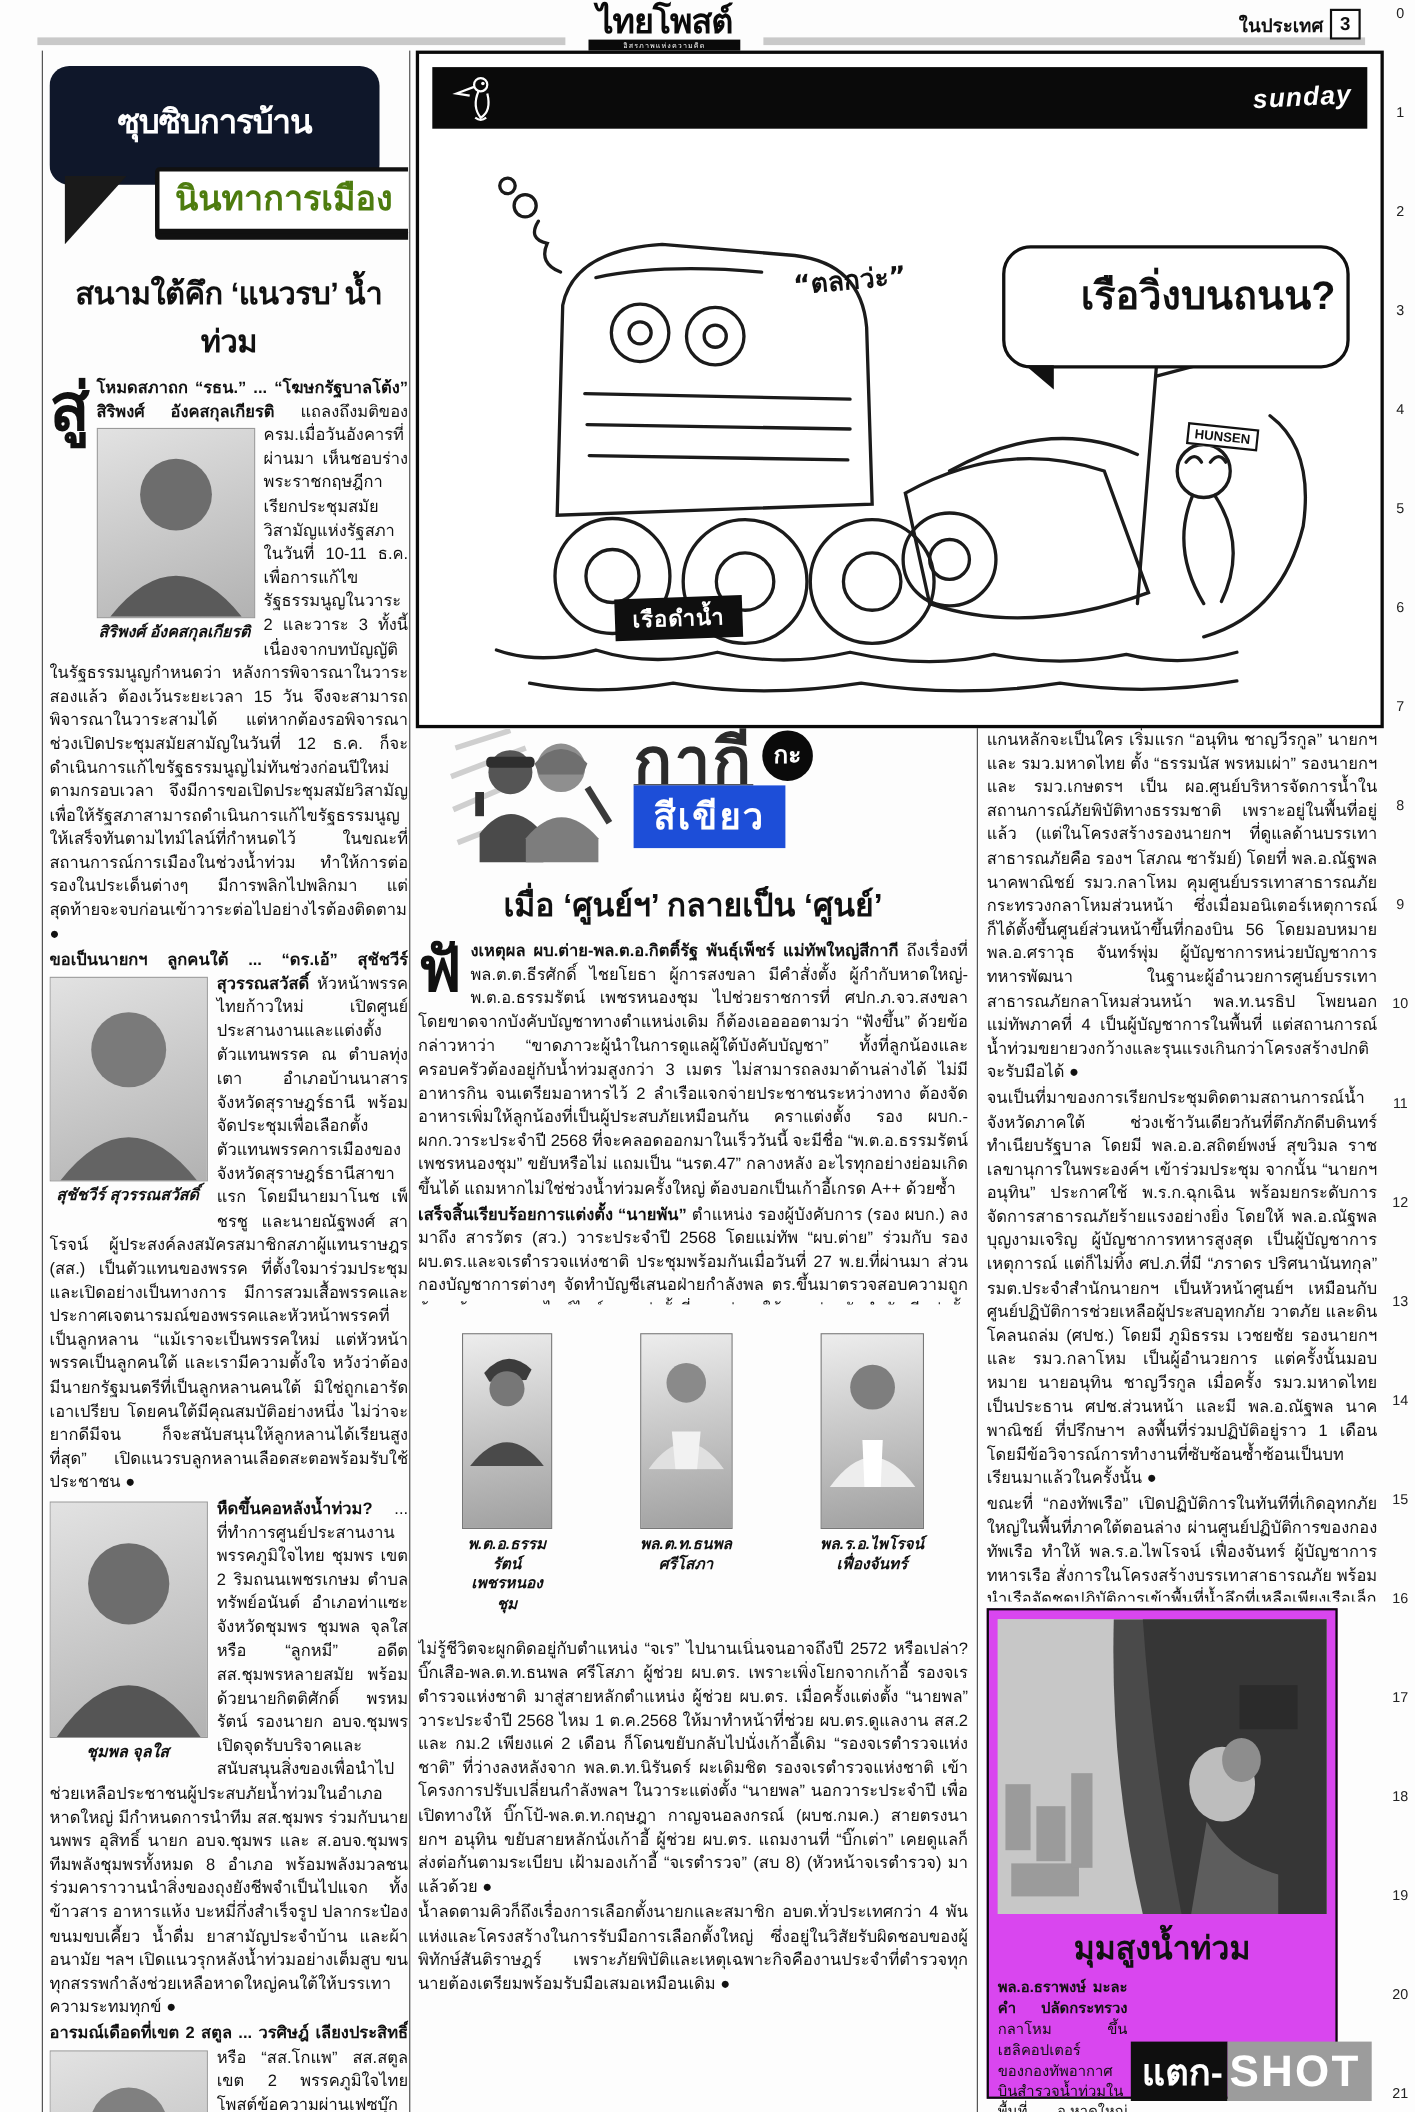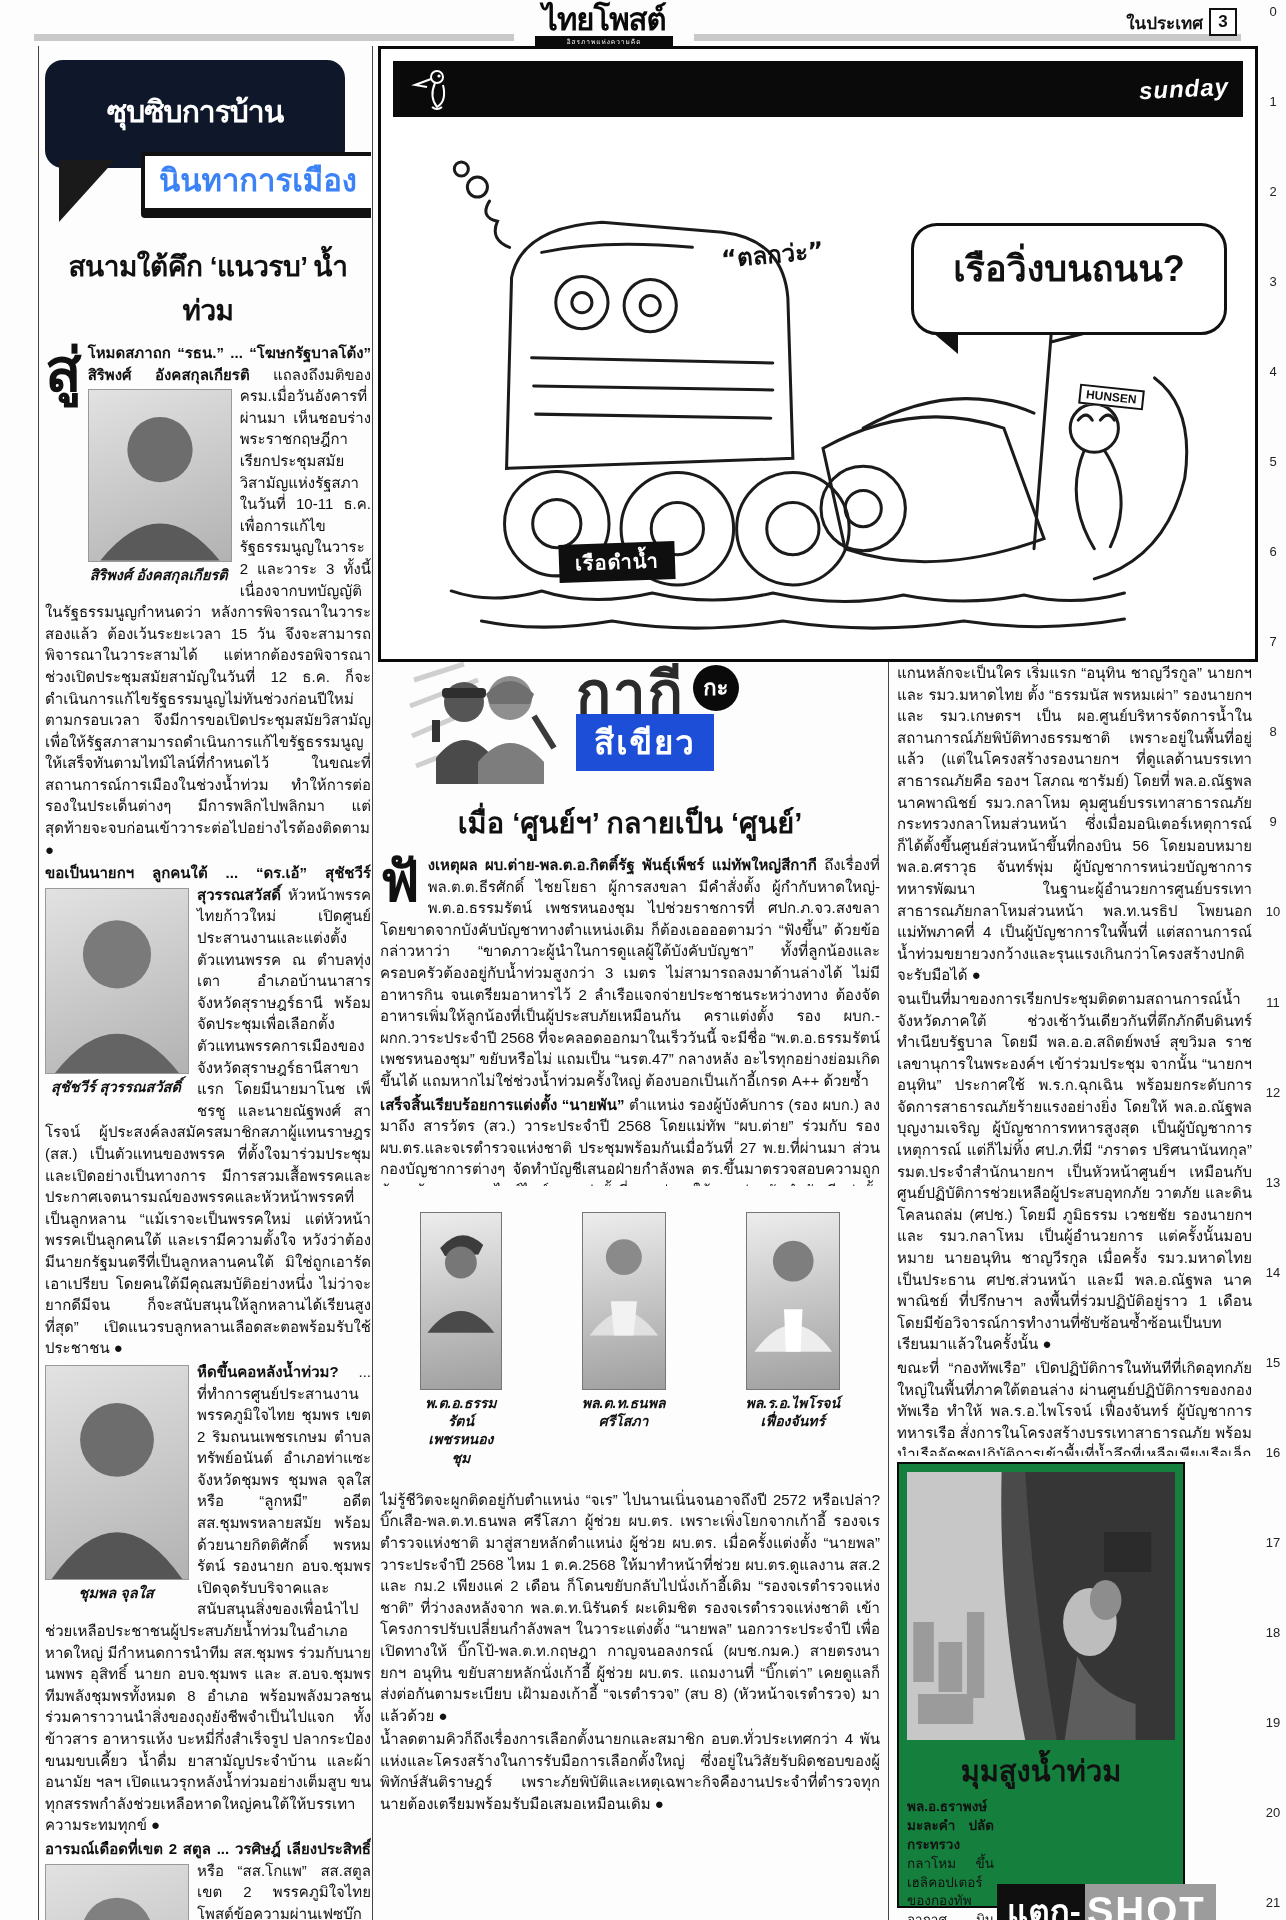--- a/index.html
+++ b/index.html
@@ -26,39 +26,39 @@
   .ruler{position:absolute;right:0;top:0;bottom:6px;width:26px;display:flex;flex-direction:column;justify-content:space-between;align-items:center;font-size:13px;color:#222;padding:4px 0;}
 
   
   .col-left{position:absolute;left:45px;top:60px;width:326px;height:1860px;overflow:hidden;}
   .gossip-logo{position:relative;height:178px;margin-bottom:6px;}
   .g-main{position:absolute;left:0;top:0;width:300px;height:108px;background:#0f172a;border-radius:18px;
           color:#fff;font-size:30px;font-weight:bold;text-align:center;line-height:104px;letter-spacing:-1px;}
   .g-tail{position:absolute;left:14px;top:100px;width:0;height:0;
           border-left:56px solid #1a1a1a;border-bottom:62px solid transparent;}
   .g-sub{position:absolute;left:96px;top:92px;width:226px;height:52px;background:#fff;border:4px solid #111;
-         box-shadow:0 6px 0 #111;border-radius:4px;color:#3b82f6;font-size:31px;font-weight:bold;text-align:center;line-height:50px;}
+         box-shadow:0 6px 0 #111;border-radius:4px;color:#4d7c0f;font-size:31px;font-weight:bold;text-align:center;line-height:50px;}
   .headline-l{font-size:28px;font-weight:bold;text-align:center;margin:6px 0 10px;letter-spacing:-0.5px;}
   .body{font-size:15px;line-height:1.44;text-align:justify;}
   .para{margin:0 0 2px;}
   .lead{font-weight:bold;}
   .dropcap{float:left;font-size:60px;font-weight:bold;line-height:0.78;padding:6px 6px 0 0;}
   figure.ph{float:left;margin:4px 10px 2px 0;width:142px;}
   figure.ph .img{width:142px;border:1px solid #999;background:linear-gradient(160deg,#e2e2e2,#b2b2b2);}
   figure.ph figcaption{font-size:14.5px;font-weight:bold;font-style:italic;text-align:center;padding:3px 0 0;}
   .sil{display:block;width:100%;}
 
   
   .cartoon{position:absolute;left:378px;top:46px;width:874px;height:610px;border:3px solid #0a0a0a;background:#fff;}
   .c-banner{position:absolute;left:12px;right:12px;top:12px;height:56px;background:#0a0a0a;display:flex;align-items:center;justify-content:space-between;padding:0 14px;}
   .c-sig{color:#fff;font-size:24px;font-weight:bold;font-style:italic;transform:rotate(-3deg);letter-spacing:1px;}
   .c-draw{position:absolute;left:10px;top:76px;right:10px;bottom:8px;}
   .bubble-small{position:absolute;left:330px;top:110px;font-size:24px;font-weight:bold;transform:rotate(-5deg);font-family:"DejaVu Sans",sans-serif;}
   .bubble-big{position:absolute;left:520px;top:98px;width:290px;min-height:78px;border:3px solid #111;border-radius:26px;
-              font-size:36px;font-weight:bold;text-align:center;padding:14px 10px;background:#fff;}
+              font-size:36px;font-weight:bold;text-align:right;padding:14px 10px;background:#fff;}
   .bubble-big:after{content:"";position:absolute;left:18px;bottom:-22px;width:0;height:0;
               border-right:26px solid #111;border-bottom:22px solid transparent;}
   .plate{position:absolute;left:168px;top:418px;background:#0f0f0f;color:#fff;font-weight:bold;font-size:20px;padding:3px 16px;transform:rotate(-2deg);letter-spacing:1px;}
   .flagtxt{position:absolute;left:688px;top:262px;font-size:12px;font-weight:bold;color:#111;background:#fff;border:2px solid #111;padding:1px 5px;transform:rotate(6deg);}
 
   
   .col-mid{position:absolute;left:380px;top:662px;width:500px;height:1258px;overflow:hidden;}
   .kaki-head{position:relative;height:128px;}
   .kaki-emblem{position:absolute;left:28px;top:0;width:150px;height:122px;}
   .kaki-words{position:absolute;left:196px;top:2px;width:290px;text-decoration:underline;}
@@ -71,21 +71,21 @@
   .dropcap-m{float:left;font-size:56px;font-weight:bold;line-height:0.8;padding:6px 8px 0 0;}
   .officers{display:flex;margin:10px 0 6px;}
   .officer{width:115px;}
   .officer .img{height:176px;border:1px solid #777;background:linear-gradient(170deg,#ededed,#9f9f9f);}
   .officer figcaption{font-size:14px;font-weight:bold;font-style:italic;text-align:center;line-height:1.3;padding-top:4px;}
 
   
   .col-right{position:absolute;left:897px;top:662px;width:355px;height:794px;overflow:hidden;}
 
   
-  .photo-box{position:absolute;left:897px;top:1462px;width:288px;height:446px;border:2px solid #0a0a0a;background:#15803d;padding:8px;box-sizing:border-box;}
+  .photo-box{position:absolute;left:897px;top:1462px;width:319px;height:446px;border:2px solid #0a0a0a;background:#d946ef;padding:8px;box-sizing:border-box;}
   .photo-box .bigimg{width:100%;height:268px;background:linear-gradient(105deg,#cfcfcf 0%,#bdbdbd 35%,#5c5c5c 55%,#3c3c3c 100%);}
   .headline-p{font-size:29px;font-weight:bold;text-align:center;margin:8px 0 4px;}
   .cap-row{display:flex;gap:3px;align-items:center;}
   .cap-col{flex:1;font-size:13.5px;line-height:1.4;text-align:justify;}
   .shot-badge{display:flex;height:54px;width:178px;flex:none;}
   .shot-l{background:#0f0f0f;color:#fff;font-size:33px;font-weight:bold;display:flex;align-items:center;padding:0 4px 0 10px;}
   .shot-r{background:#9c9c9c;color:#fff;font-size:40px;font-weight:bold;display:flex;align-items:center;padding:0 10px 0 2px;letter-spacing:2px;}
   .cap-rest{font-size:13.5px;line-height:1.4;text-align:justify;margin-top:4px;}
   .b{font-weight:bold;}
 </style>

